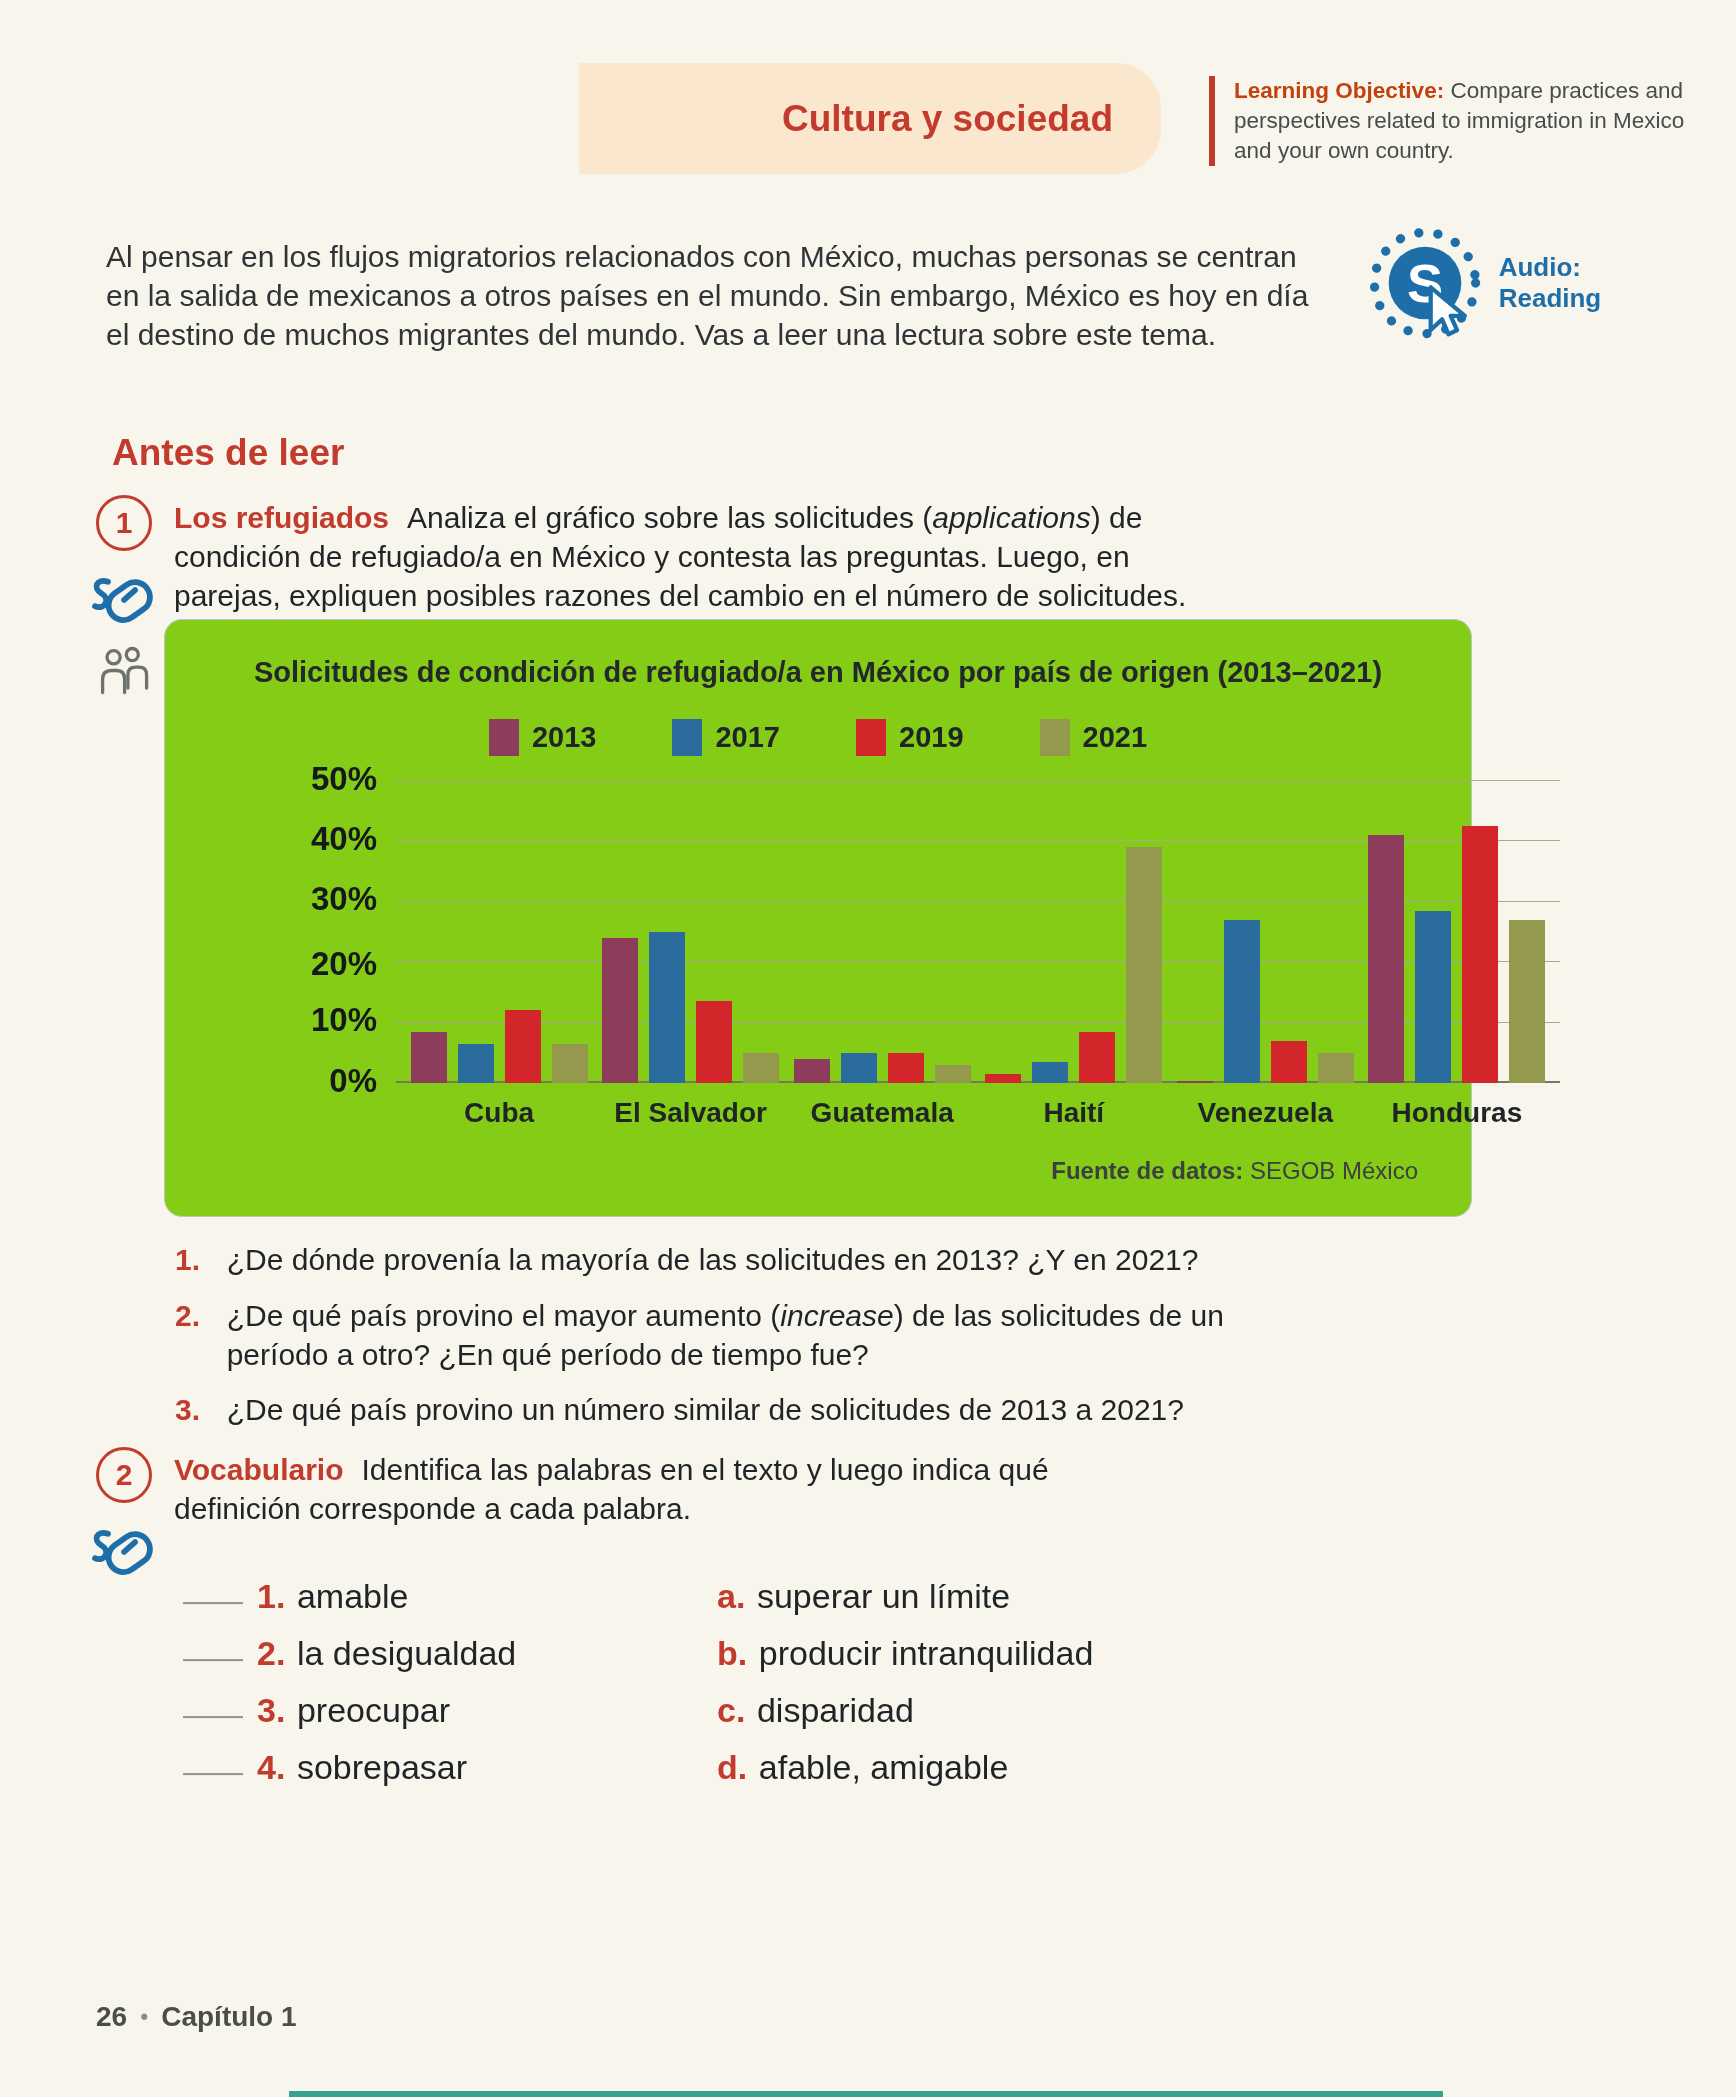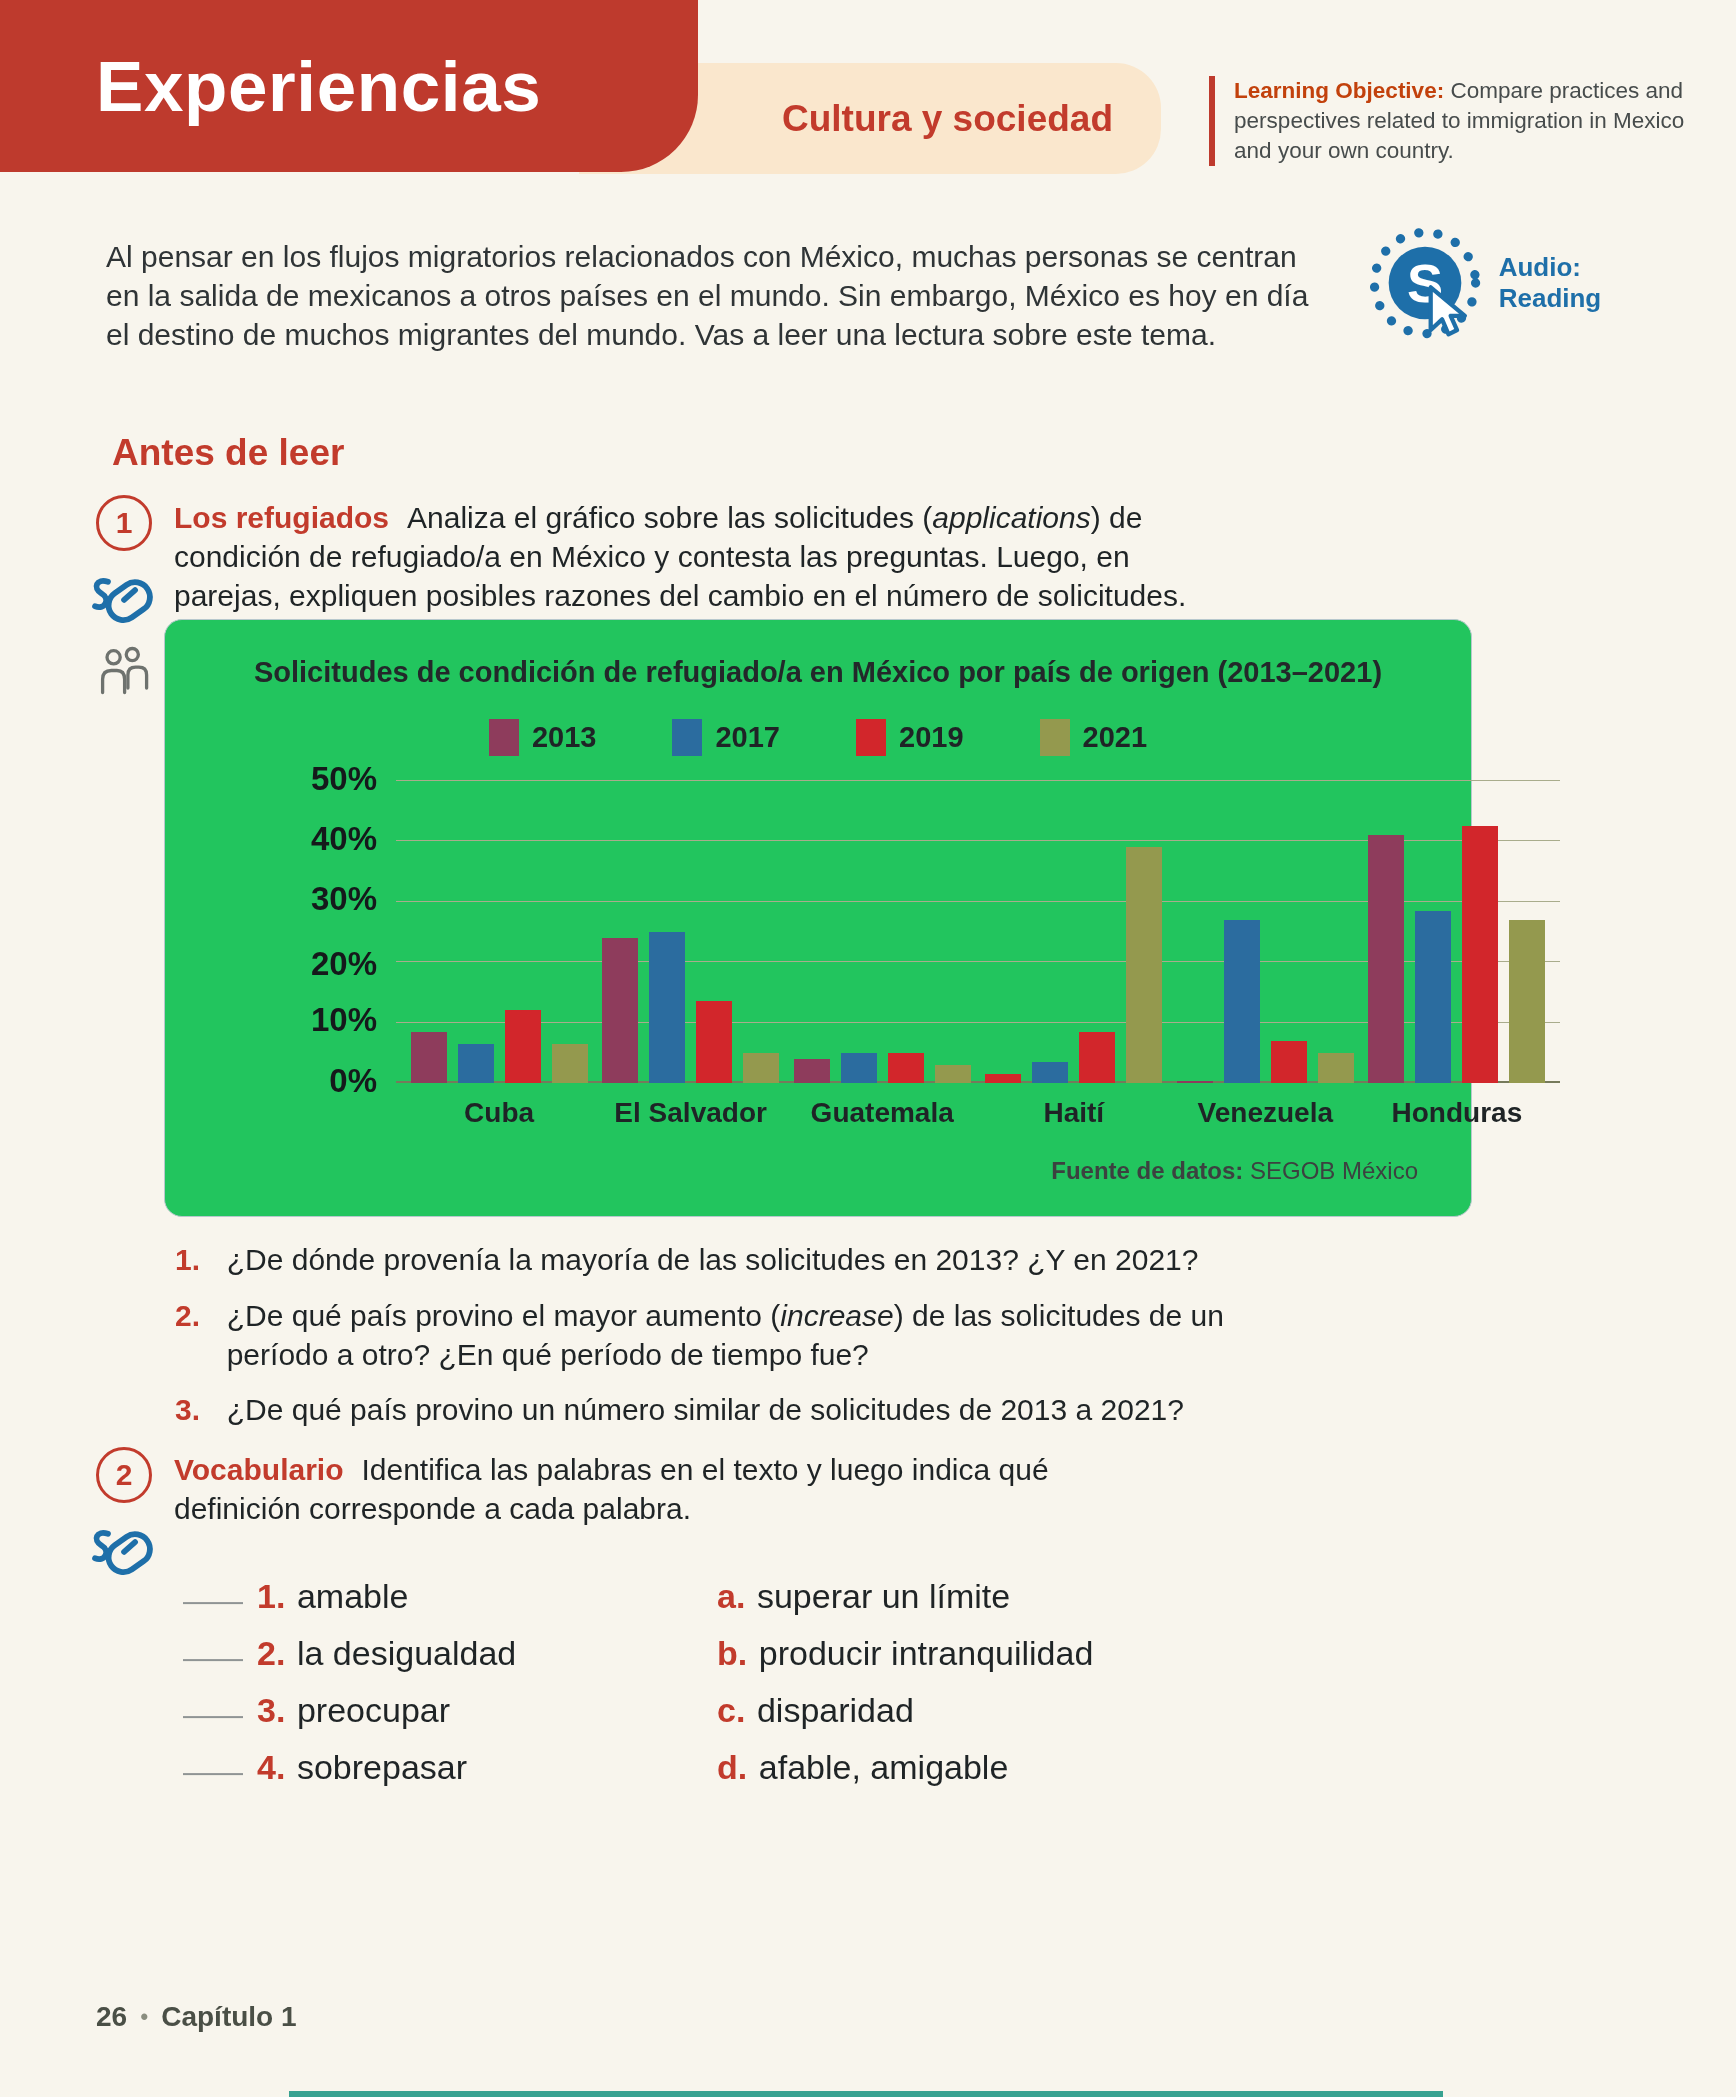--- a/index.html
+++ b/index.html
@@ -38,21 +38,21 @@
   .act1 .act-text{width:1061px;}
   .act2 .act-text{width:1003px;}
   .act-title{color:#C23B2C;font-weight:800;margin-right:18px;}
 
   .margin-ic{position:absolute;}
   .ic-write1{left:86px;top:565px;width:71px;height:71px;}
   .ic-pair{left:96px;top:643px;width:55px;height:55px;}
   .ic-write2{left:86px;top:1517px;width:71px;height:71px;}
 
   
-  .panel{position:absolute;left:164px;top:619px;width:1308px;height:598px;background:#22c55e;
+  .panel{position:absolute;left:164px;top:619px;width:1308px;height:598px;background:#84cc16;
          border:1.9px solid #B7C8CD;border-radius:18px;box-sizing:border-box;}
   .chart-title{text-align:center;font-size:29px;font-weight:800;color:#23282A;margin:36px 51px 0;}
   .legend{display:flex;justify-content:center;gap:76px;margin-top:30px;}
   .legend-item{display:flex;align-items:center;gap:13px;font-size:29px;font-weight:600;color:#1F2426;}
   .swatch{width:30px;height:37px;display:inline-block;}
   .plot{position:absolute;left:231px;top:161px;width:1164px;height:302px;}
   .gl{position:absolute;left:0;right:0;height:1.3px;background:#A9AC8C;}
   .gl.axis{height:1.9px;background:#767A5B;}
   .ytick{position:absolute;left:-138px;width:119px;text-align:right;font-size:33px;font-weight:800;color:#15191B;}
   .groups{position:absolute;left:0;right:0;bottom:0;top:0;display:flex;justify-content:space-evenly;
@@ -84,23 +84,20 @@
   .bottom-strip{position:absolute;left:289px;right:293px;bottom:0;height:5.8px;background:#38A291;}
 </style>
 </head>
 <body>
 
 <div class="page">
 
   <div class="tab">
     <span>Cultura y sociedad</span>
   </div>
-  <div class="banner">
-    <span>Experiencias</span>
-  </div>
   <div class="objective">
     <span class="obj-bar"></span>
     <p><strong>Learning Objective:</strong> <span>Compare practices and perspectives related to immigration in Mexico and your own country.</span></p>
   </div>
 
   <p class="intro">Al pensar en los flujos migratorios relacionados con México, muchas personas se centran en la salida de mexicanos a otros países en el mundo. Sin embargo, México es hoy en día el destino de muchos migrantes del mundo. Vas a leer una lectura sobre este tema.</p>
 
   <div class="audio-badge">
     <svg viewBox="0 0 160 160">
       <circle cx="80" cy="80" r="71" fill="none" stroke="#1E6FA9" stroke-width="13" stroke-linecap="round" stroke-dasharray="0.1 27"></circle>

